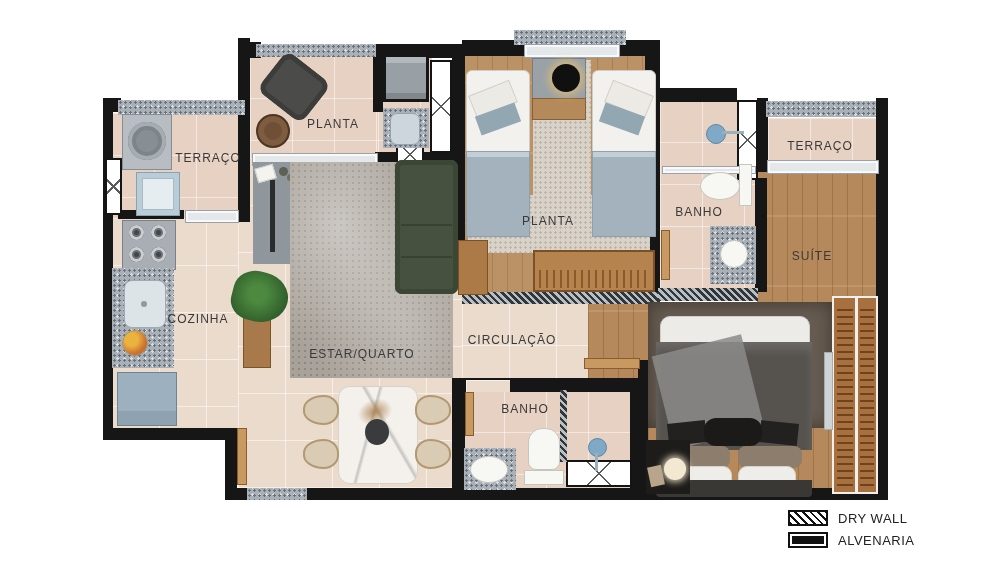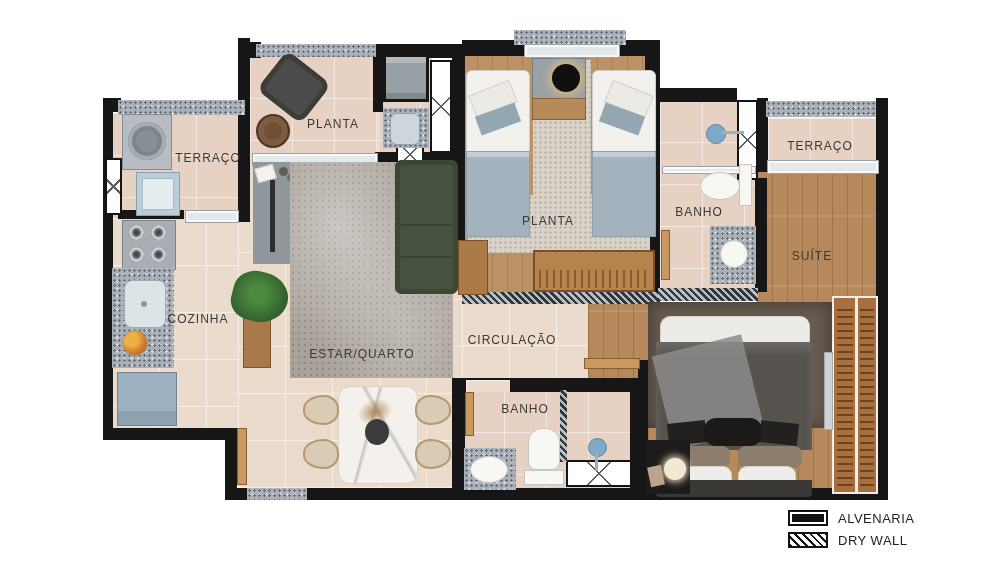--- a/index.html
+++ b/index.html
@@ -238,22 +238,22 @@
   <span class="abs rlabel" style="left:820px;top:146px;">TERRAÇO</span>
   <span class="abs rlabel" style="left:812px;top:256px;">SUÍTE</span>
   <span class="abs rlabel" style="left:198px;top:319px;">COZINHA</span>
   <span class="abs rlabel" style="left:362px;top:354px;">ESTAR/QUARTO</span>
   <span class="abs rlabel" style="left:512px;top:340px;">CIRCULAÇÃO</span>
   <span class="abs rlabel" style="left:525px;top:409px;">BANHO</span>
 
 
   <div class="abs" style="left:788px;top:507px;width:200px;">
     <div class="legend-row">
+      <span class="swatch swatch-hatch"></span>
+      <span class="legend-text">DRY WALL</span>
+    </div>
+    <div class="legend-row">
       <span class="swatch swatch-solid"></span>
       <span class="legend-text">ALVENARIA</span>
     </div>
-    <div class="legend-row">
-      <span class="swatch swatch-hatch"></span>
-      <span class="legend-text">DRY WALL</span>
-    </div>
   </div>
 
 </div>
 
 </body></html>

